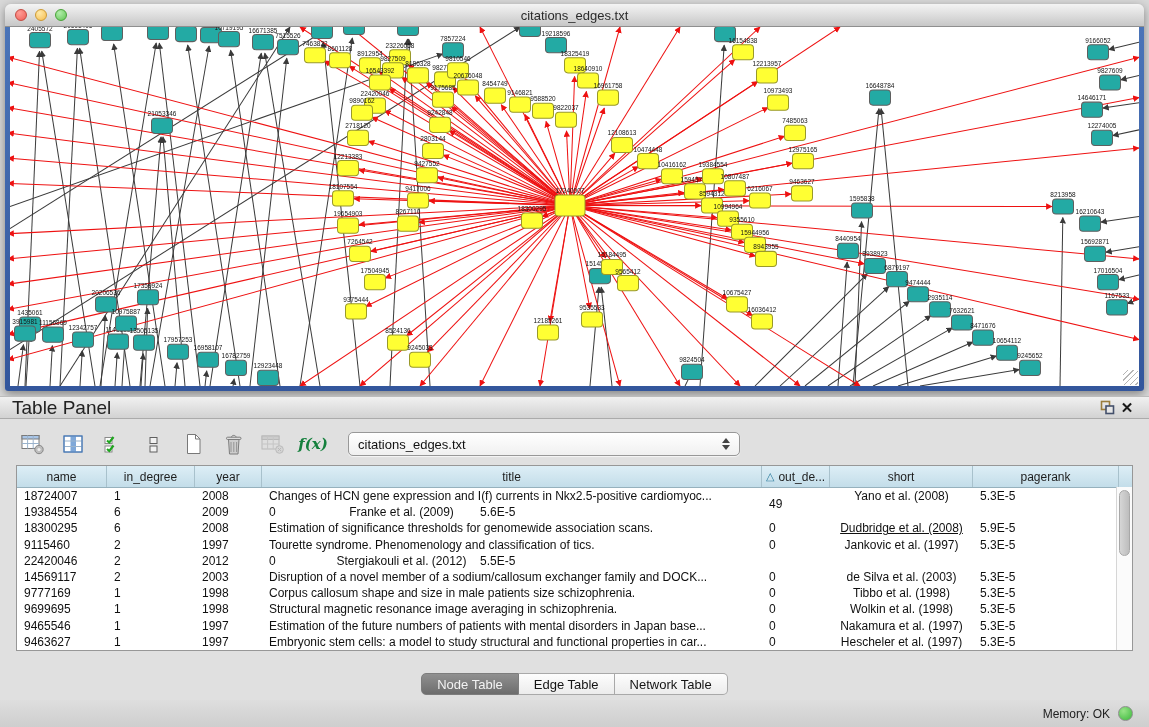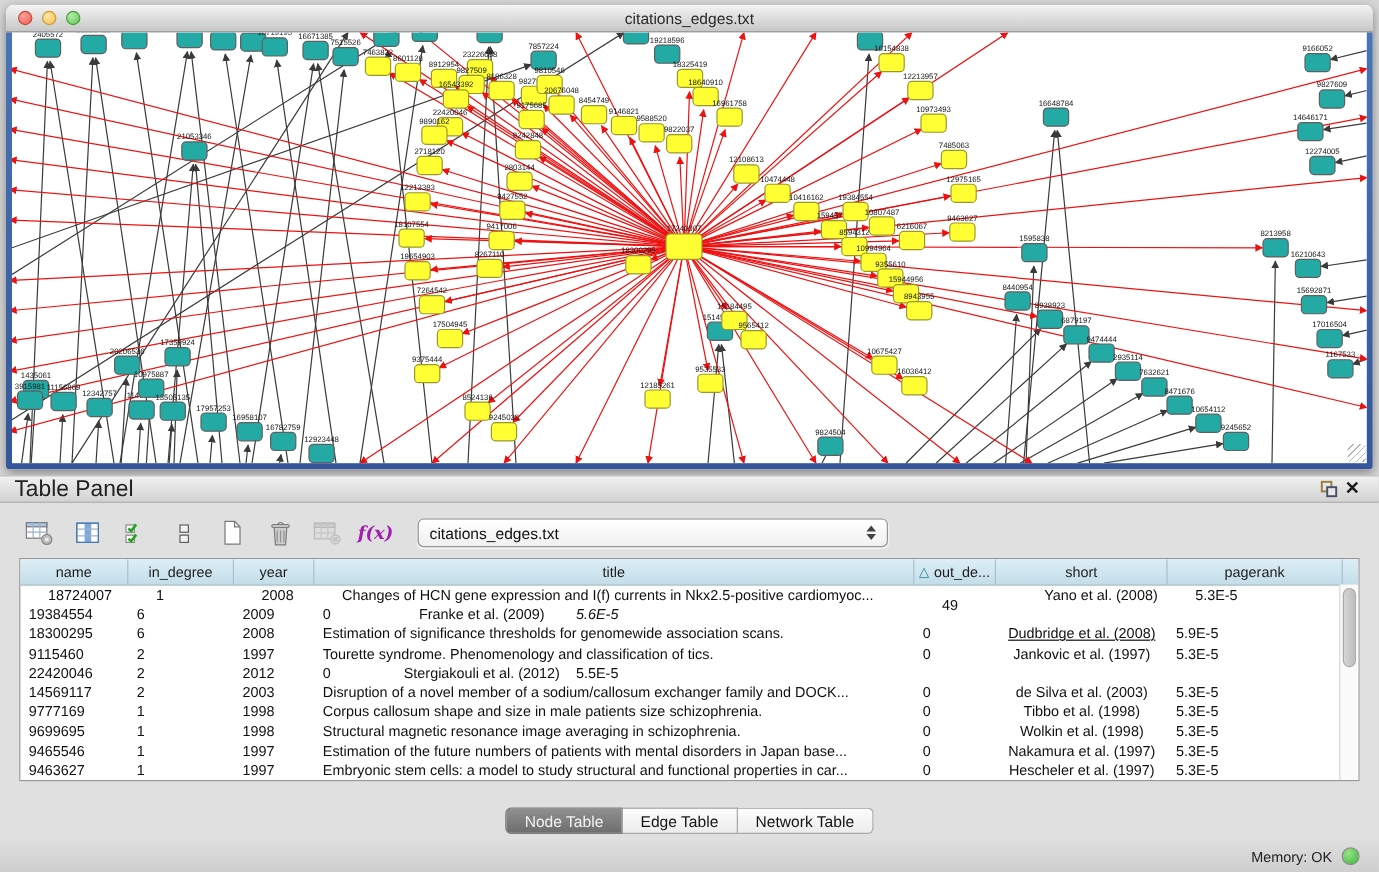--- a/index.html
+++ b/index.html
@@ -28,21 +28,21 @@
   .table-panel{position:absolute;left:0;top:396px;width:1149px;height:304px;background:#e0e0e0;}
   .tp-header{height:23px;background:linear-gradient(#f1f1f1,#d2d2d2);border-top:1px solid #bcbcbc;
     border-bottom:1px solid #ababab;display:flex;align-items:center;padding:0 12px;box-sizing:border-box;}
   .tp-title{font-size:19px;color:#222;}
   .tp-header .spacer{flex:1;}
   .hdr-btn{display:flex;align-items:center;justify-content:center;width:20px;height:18px;cursor:default;}
   .close-x{font-size:15px;font-weight:bold;color:#1a1a1a;line-height:1;}
 
   .tp-toolbar{display:flex;align-items:center;padding:13px 0 9px 20px;gap:14px;}
   .tbtn{width:26px;height:24px;display:flex;align-items:center;justify-content:center;}
-  .fx{font:italic bold 15px "DejaVu Serif",serif;color:#a21caf;}
+  .fx{font:italic bold 15px "DejaVu Serif",serif;color:#15803d;}
   .combo{margin-left:8px;width:392px;height:24px;background:linear-gradient(#ffffff,#f0f0f0);
     border:1px solid #989898;border-radius:5px;display:flex;align-items:center;padding:0 9px;
     font-size:13px;color:#111;box-sizing:border-box;box-shadow:0 1px 1px rgba(255,255,255,.7);}
   .combo .arrows{margin-left:auto;display:flex;flex-direction:column;gap:2px;align-items:center;}
   .combo .arrows i{display:block;width:0;height:0;border-left:4px solid transparent;border-right:4px solid transparent;}
   .combo .arrows i.up{border-bottom:5px solid #444;}
   .combo .arrows i.down{border-top:5px solid #444;}
 
   .table-wrap{margin:0 16px;height:184px;background:#fff;border:1px solid #979797;position:relative;overflow:hidden;}
   .thead{display:flex;height:21px;background:linear-gradient(#ddeef6,#c3dde9);border-bottom:1px solid #96b1bd;}
@@ -810,35 +810,35 @@
           </div>
           <div class="th" style="width: 143px;">
             <span>short</span>
           </div>
           <div class="th" style="width: 146px;">
             <span>pagerank</span>
           </div>
         </div>
       <div class="tbody">
           <div class="tr">
-            <div class="td" style="width: 90px; margin-left: 16px;">18724007</div>
+            <div class="td" style="width: 90px;">18724007</div>
             <div class="td" style="width: 88px;">1</div>
             <div class="td" style="width: 67px;">2008</div>
             <div class="td" style="width: 500px;">Changes of HCN gene expression and I(f) currents in Nkx2.5-positive cardiomyoc...</div>
             <div class="td" style="width: 68px; margin-top: 16px;">49</div>
             <div class="td center" style="width: 143px;">Yano et al. (2008)</div>
             <div class="td" style="width: 146px;">5.3E-5</div>
           </div>
           <div class="tr">
             <div class="td" style="width: 90px;">19384554</div>
             <div class="td" style="width: 88px;">6</div>
             <div class="td" style="width: 67px;">2009</div>
             <div class="td" style="width: 68px;">0</div>
             <div class="td center" style="width: 143px;">Franke et al. (2009)</div>
-            <div class="td" style="width: 146px; font-style: italic;">5.6E-5</div>
+            <div class="td" style="width: 146px;">5.6E-5</div>
           </div>
           <div class="tr">
             <div class="td" style="width: 90px;">18300295</div>
             <div class="td" style="width: 88px;">6</div>
             <div class="td" style="width: 67px;">2008</div>
             <div class="td" style="width: 500px;">Estimation of significance thresholds for genomewide association scans.</div>
             <div class="td" style="width: 68px;">0</div>
             <div class="td center" style="width: 143px; text-decoration: underline;">Dudbridge et al. (2008)</div>
             <div class="td" style="width: 146px;">5.9E-5</div>
           </div>

